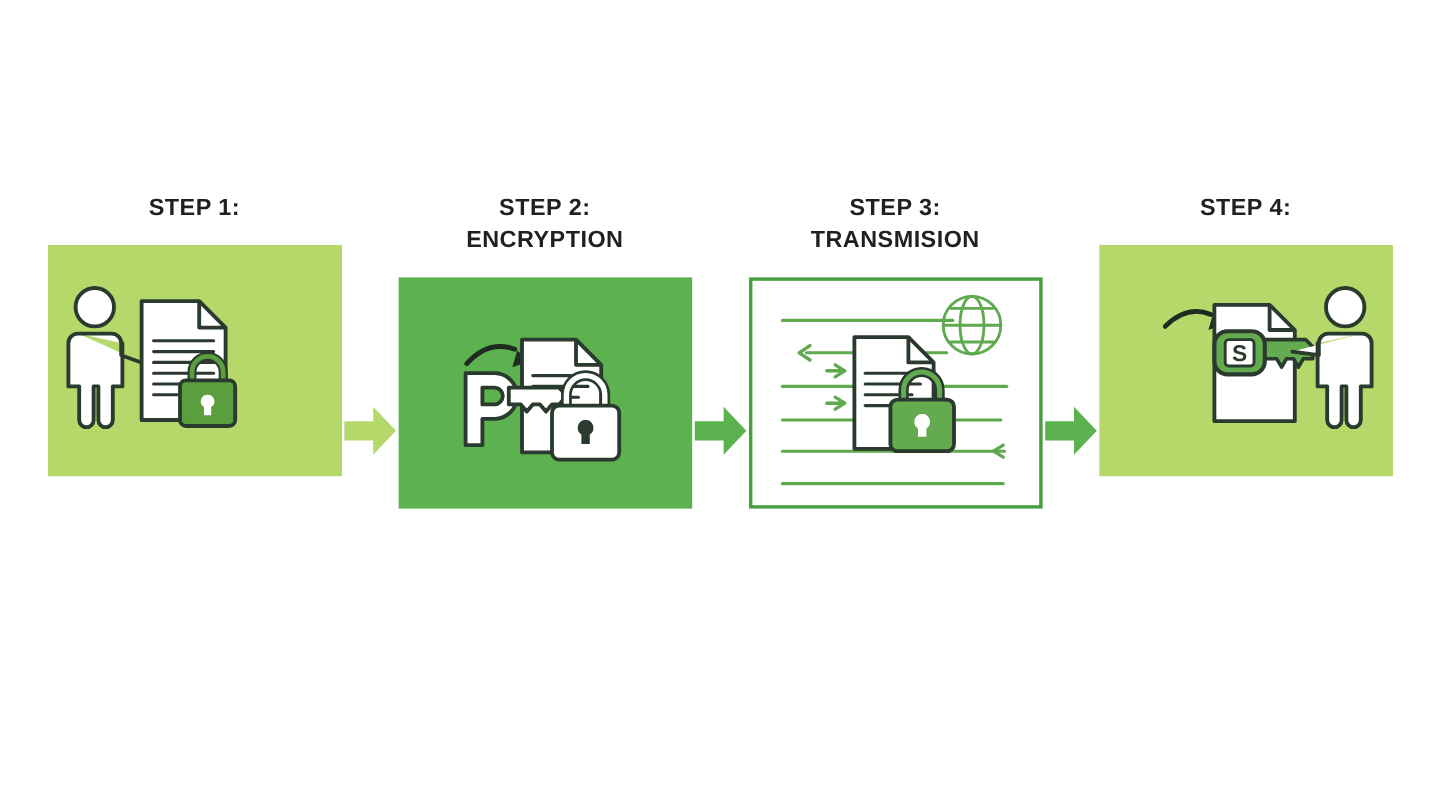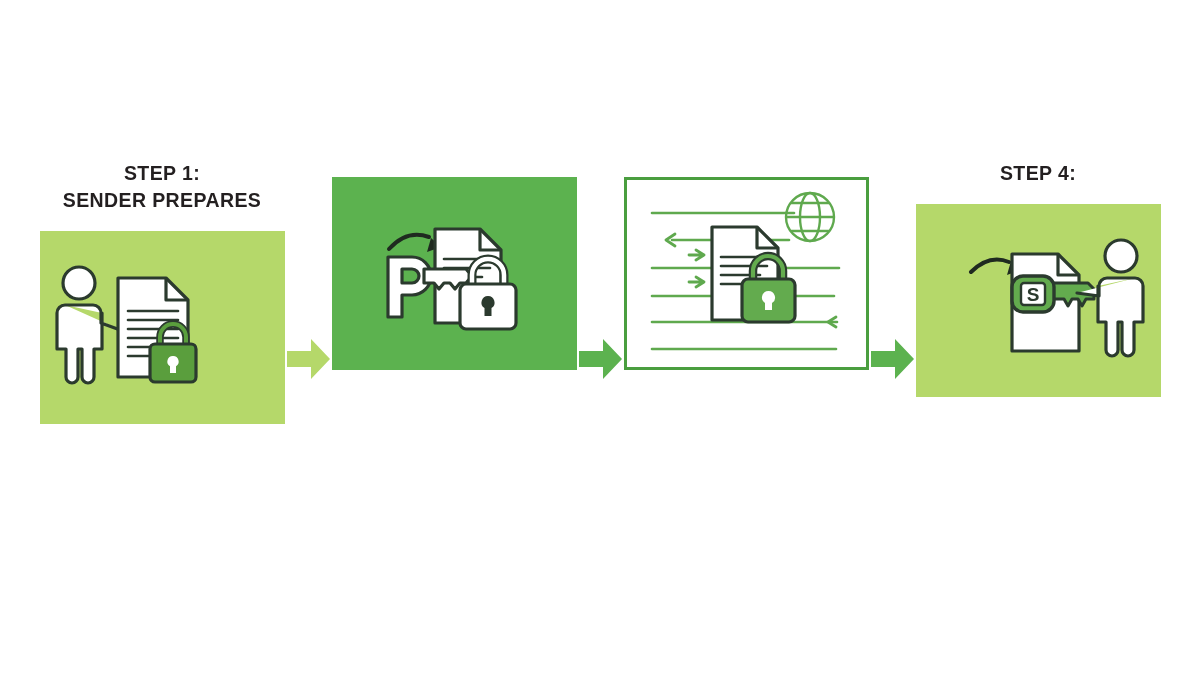--- a/index.html
+++ b/index.html
@@ -68,21 +68,20 @@
 </style>
 </head>
 <body>
 
 <div id="flow">
   <div class="steps-row">
 
     <div class="step">
       <div class="step-title">
         <span>STEP 1:</span>
-        <span class="l2">SENDER PREPARES</span>
       </div>
       <div class="panel">
         <svg viewBox="0 0 245 193" xmlns="http://www.w3.org/2000/svg">
           <rect x="0" y="0" width="245" height="193" fill="#b5d86a"></rect>
 
           <g stroke="#2b3a2e" stroke-width="3.2" fill="#ffffff" stroke-linejoin="round" stroke-linecap="round">
             <circle cx="39" cy="52" r="16"></circle>
             <path d="M25 74 h28 a8 8 0 0 1 8 8 v10 l22 8 M25 74 a8 8 0 0 0 -8 8 v36 h9 v28 a6 6 0 0 0 12 0 v-28 h4 v28 a6 6 0 0 0 12 0 v-28 h8 v-36"></path>
           </g>
 
@@ -109,20 +108,24 @@
       </div>
     </div>
 
     <div class="connector">
       <svg width="47" height="44" viewBox="0 0 47 44" xmlns="http://www.w3.org/2000/svg">
         <path d="M2 14 h24 v-12 l19 20 -19 20 v-12 h-24 z" fill="#b5d86a"></path>
       </svg>
     </div>
 
     <div class="step">
+      <div class="step-title">
+        <span>STEP 2:</span>
+        <span class="l2">ENCRYPTION</span>
+      </div>
       <div class="panel">
         <svg viewBox="0 0 245 193" xmlns="http://www.w3.org/2000/svg">
           <rect x="0" y="0" width="245" height="193" fill="#5cb24f"></rect>
 
           <g>
             <path d="M57 72 q18 -20 40 -12" fill="none" stroke="#1f2a20" stroke-width="4" stroke-linecap="round"></path>
             <path d="M99 61 l-4 14 l14 -5 z" fill="#1f2a20"></path>
           </g>
 
           <g>
@@ -151,20 +154,24 @@
       </div>
     </div>
 
     <div class="connector">
       <svg width="47" height="44" viewBox="0 0 47 44" xmlns="http://www.w3.org/2000/svg">
         <path d="M2 14 h24 v-12 l19 20 -19 20 v-12 h-24 z" fill="#5cb24f"></path>
       </svg>
     </div>
 
     <div class="step">
+      <div class="step-title">
+        <span>STEP 3:</span>
+        <span class="l2">TRANSMISION</span>
+      </div>
       <div class="panel">
         <svg viewBox="0 0 245 193" xmlns="http://www.w3.org/2000/svg">
           <rect x="1.5" y="1.5" width="242" height="190" fill="#ffffff" stroke="#4a9e3f" stroke-width="3"></rect>
 
           <g stroke="#5fa94e" stroke-width="2.6" stroke-linecap="round" fill="none">
             <line x1="28" y1="36" x2="170" y2="36"></line>
             <line x1="48" y1="63" x2="165" y2="63"></line>
             <line x1="28" y1="91" x2="215" y2="91"></line>
             <line x1="28" y1="119" x2="210" y2="119"></line>
             <line x1="28" y1="145" x2="213" y2="145"></line>

